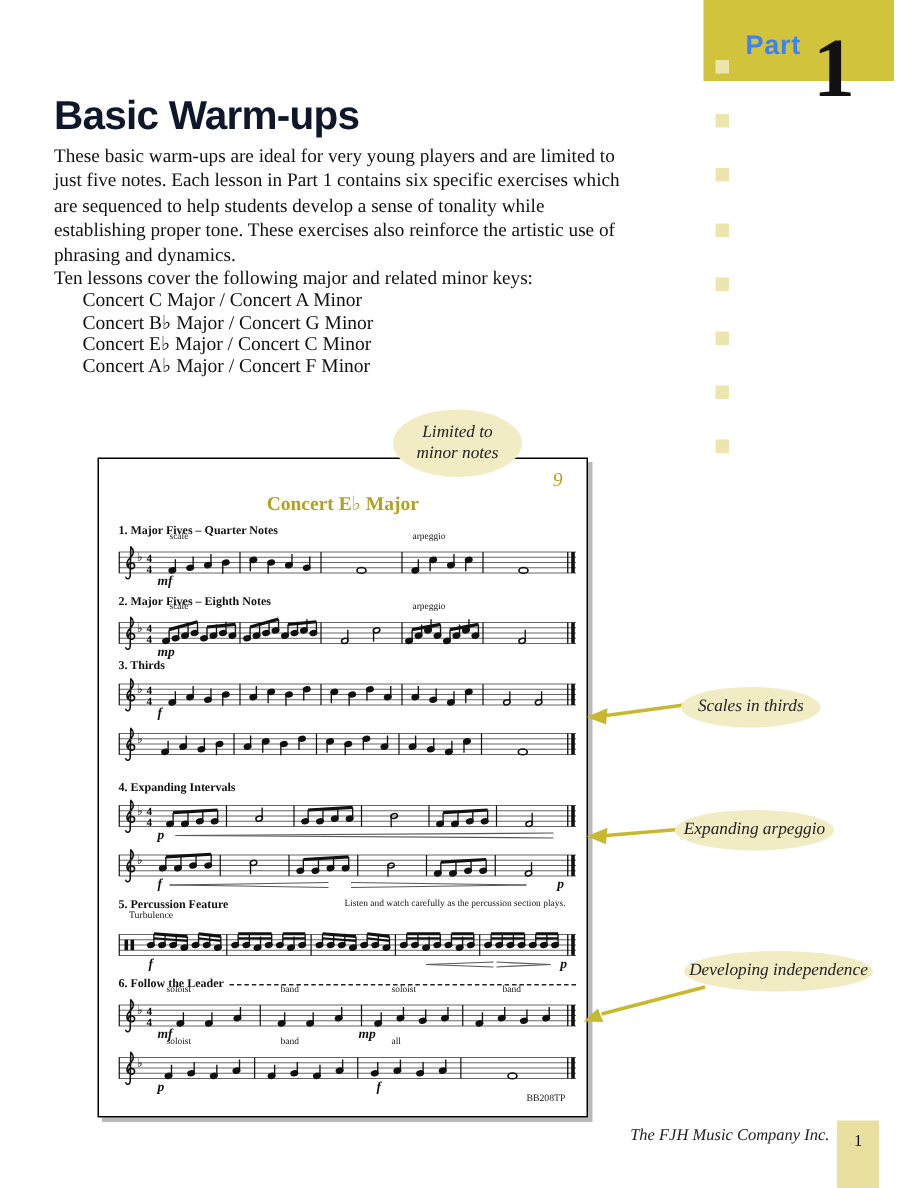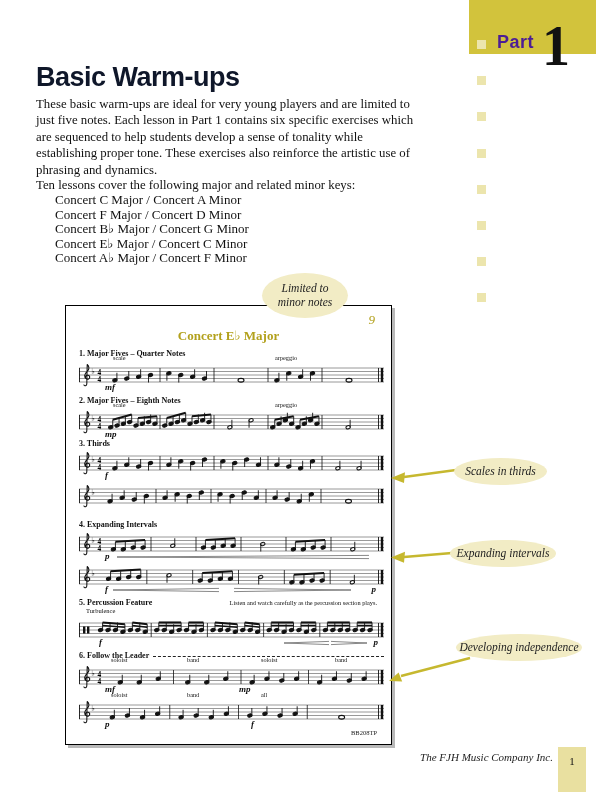--- a/index.html
+++ b/index.html
@@ -1,22 +1,22 @@
 <!DOCTYPE html>
 <html><head>
 <meta charset="utf-8">
 <style>
   html,body{margin:0;padding:0;background:#fff;}
   .canvas{position:relative;width:612px;height:792px;background:#fff;overflow:hidden;
           font-family:"Liberation Serif","DejaVu Serif",serif;color:#111;}
 
   
   .part-box{position:absolute;left:469px;top:0;width:127px;height:54px;background:#d2c33c;}
-  .part-word{position:absolute;left:497px;top:32px;font-family:"Liberation Sans",sans-serif;
-             font-weight:bold;font-size:18px;letter-spacing:.5px;color:#4c1d95;z-index:3;}
+  .part-word{position:absolute;left:497px;top:20px;font-family:"Liberation Sans",sans-serif;
+             font-weight:bold;font-size:18px;letter-spacing:.5px;color:#3b82f6;z-index:3;}
   .part-num{position:absolute;left:542px;top:18px;font-size:56px;line-height:1;
             font-family:"Liberation Serif",serif;font-weight:bold;color:#111;z-index:3;}
   .square{position:absolute;left:477px;width:9px;height:9px;background:#ece5ad;z-index:4;}
 
   
   .title{position:absolute;left:36px;top:62px;font-family:"Liberation Sans",sans-serif;
          font-weight:bold;font-size:27px;letter-spacing:-.5px;color:#0f172a;}
   .intro{position:absolute;left:36px;top:96px;width:384px;font-size:12.8px;line-height:16.4px;}
   .keys-intro{position:absolute;left:36px;top:178px;width:384px;font-size:12.8px;}
   .keys{position:absolute;left:55px;top:193px;font-size:13px;line-height:14.6px;list-style:none;margin:0;padding:0;}
@@ -67,21 +67,20 @@
       <div class="square" style="top: 221px;"></div>
       <div class="square" style="top: 257.2px;"></div>
       <div class="square" style="top: 293.4px;"></div>
     </div>
 
   <h1 class="title" style="margin:0">Basic Warm-ups</h1>
   <p class="intro" style="margin:0">These basic warm-ups are ideal for very young players and are limited to just five notes. Each lesson in Part 1 contains six specific exercises which are sequenced to help students develop a sense of tonality while establishing proper tone. These exercises also reinforce the artistic use of phrasing and dynamics.</p>
   <p class="keys-intro" style="margin:0">Ten lessons cover the following major and related minor keys:</p>
   <ul class="keys">
     <li>Concert C Major / Concert A Minor</li>
-    <li>Concert F Major / Concert D Minor</li>
     <li>Concert B♭ Major / Concert G Minor</li>
     <li>Concert E♭ Major / Concert C Minor</li>
     <li>Concert A♭ Major / Concert F Minor</li>
   </ul>
 
   <div class="music-page">
     <div class="mp-num">9</div>
     <div class="mp-title">Concert E♭ Major</div>
 
     <div class="ex-label" style="top:43px">1. Major Fives – Quarter Notes</div>
@@ -674,21 +673,21 @@
   </div>
 
   <div class="callout" style="left:262px;top:273px;width:86px;height:45px">
     <span>Limited to</span>
     <span>minor notes</span>
   </div>
   <div class="callout" style="left:454px;top:458px;width:93px;height:27px">
     <span>Scales in thirds</span>
   </div>
   <div class="callout" style="left:450px;top:540px;width:106px;height:27px">
-    <span>Expanding intervals</span>
+    <span>Expanding arpeggio</span>
   </div>
   <div class="callout" style="left:456px;top:634px;width:126px;height:27px">
     <span>Developing independence</span>
   </div>
 
   <svg class="overlay" width="612" height="792" viewBox="0 0 612 792">
     <g stroke="#c6b82f" stroke-width="2.4" fill="#c6b82f">
       <line x1="456" y1="470" x2="404" y2="477"></line>
       <path d="M391,478 L405,472.2 L404,483 Z" stroke="none"></path>
     </g>

